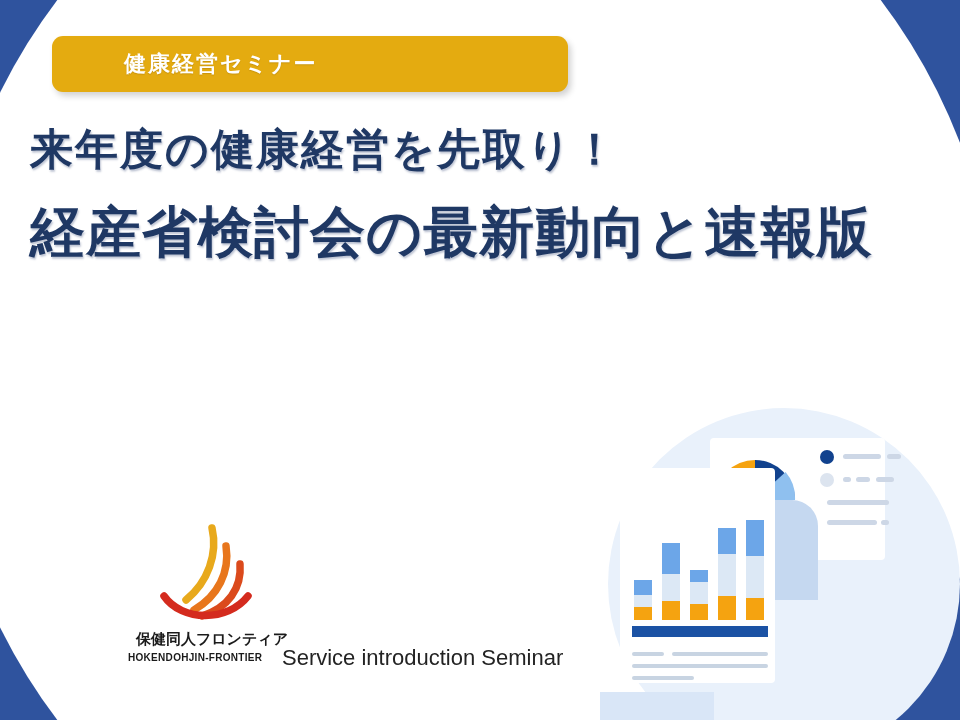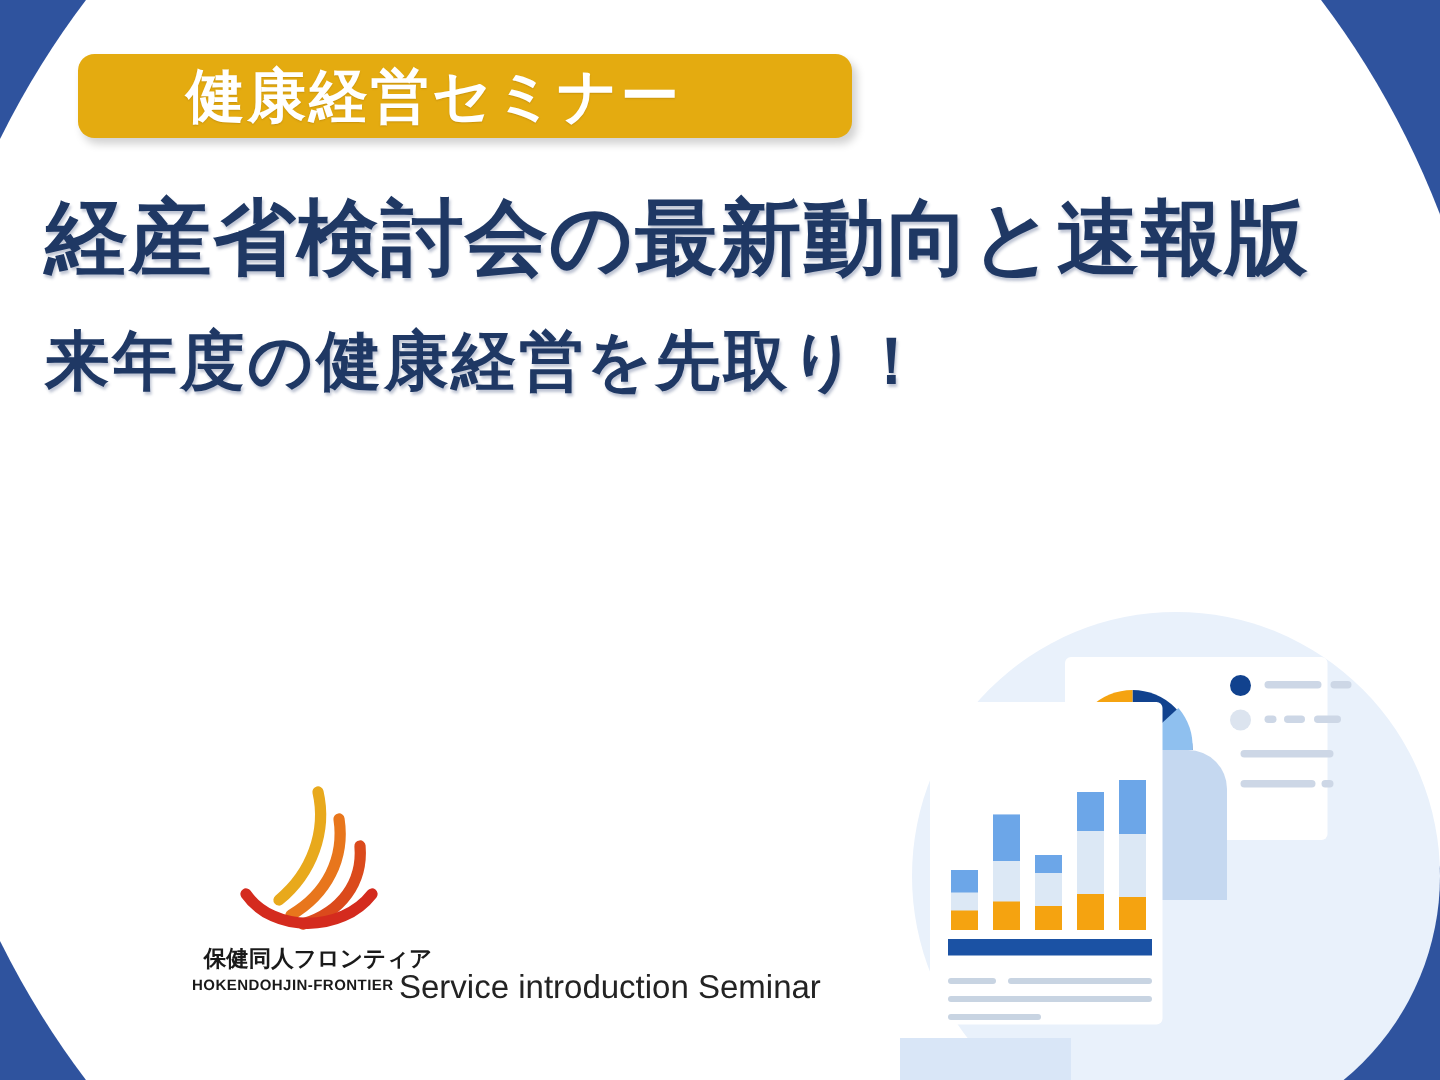--- a/index.html
+++ b/index.html
@@ -53,21 +53,21 @@
     height: 56px;
     background: #E4AB10;
     border-radius: 11px;
     box-shadow: 3px 4px 6px rgba(0,0,0,0.18);
     z-index: 6;
     display: flex;
     align-items: center;
   }
   .badge-label {
     color: #ffffff;
-    font-size: 39px;
+    font-size: 22px;
     font-weight: bold;
     letter-spacing: 2px;
     padding-left: 72px;
     text-shadow: 0 1px 1px rgba(120,80,0,0.25);
     white-space: nowrap;
   }
 
   
   .headline {
     position: absolute;
@@ -118,21 +118,21 @@
     font-size: 10px;
     font-weight: bold;
     color: #1A1A1A;
     letter-spacing: 0.3px;
     margin-top: 3px;
     white-space: nowrap;
   }
 
   .tagline {
     position: absolute;
-    left: 266px;
+    left: 282px;
     top: 645px;
     z-index: 6;
     font-size: 22px;
     color: #232323;
     white-space: nowrap;
   }
 
   
   .illus {
     position: absolute;
@@ -216,22 +216,22 @@
 
       <path d="M4 292 h110 a0 0 0 0 1 0 0 v28 h-132 v-10 a18 18 0 0 1 18 -18 z" transform="translate(0,0)" fill="#D9E6F7"></path>
     </svg>
   </div>
 
   <div class="badge">
     <span class="badge-label">健康経営セミナー</span>
   </div>
 
   <div class="headline">
+    <div class="hl-line hl-1">来年度の健康経営を先取り！</div>
     <div class="hl-line hl-2">経産省検討会の最新動向と速報版</div>
-    <div class="hl-line hl-1">来年度の健康経営を先取り！</div>
   </div>
 
   <div class="logo-block">
     <svg class="logo-mark" width="104" height="108" viewBox="0 0 104 108" xmlns="http://www.w3.org/2000/svg">
 
       <path d="M56 8 C 62 34, 52 62, 30 80" stroke="#E8A91C" stroke-width="7.5" fill="none" stroke-linecap="round"></path>
 
       <path d="M70 26 C 74 52, 62 76, 38 90" stroke="#E8761C" stroke-width="7.5" fill="none" stroke-linecap="round"></path>
 
       <path d="M84 44 C 86 68, 72 88, 46 96" stroke="#DB4A1C" stroke-width="7.5" fill="none" stroke-linecap="round"></path>

